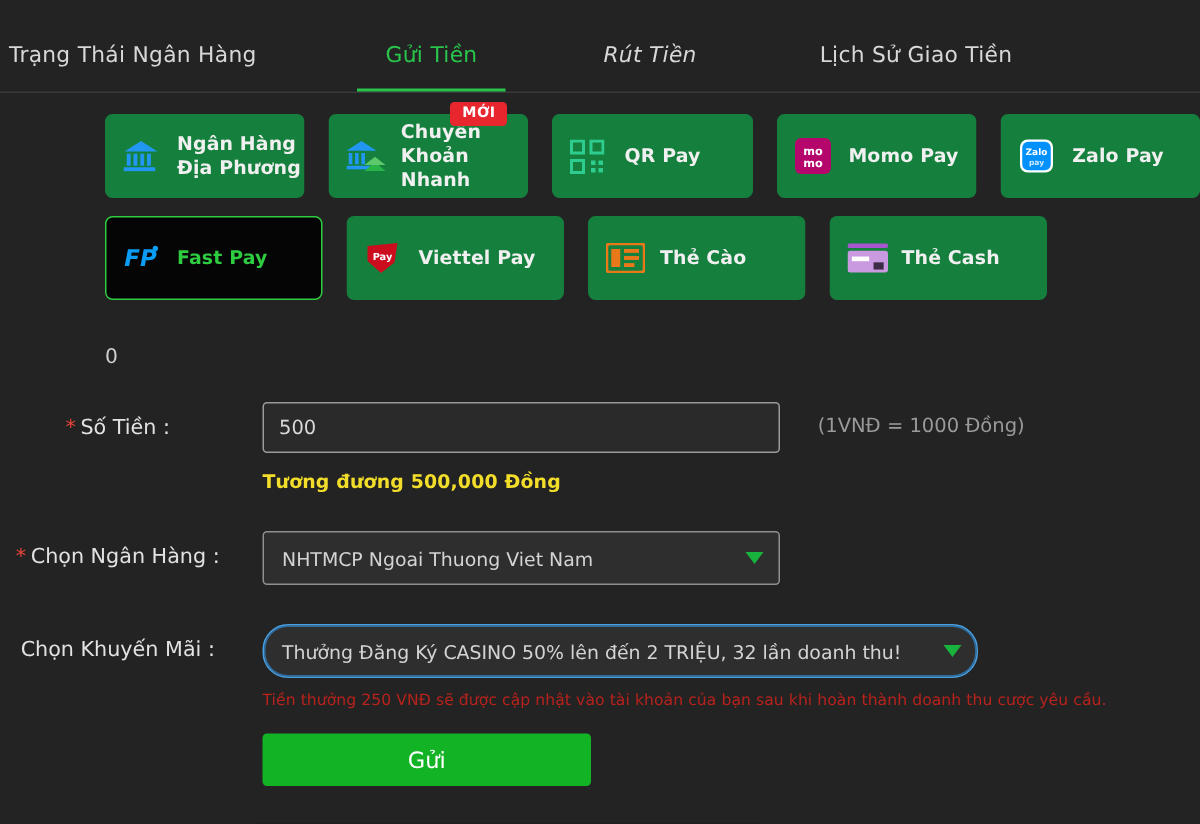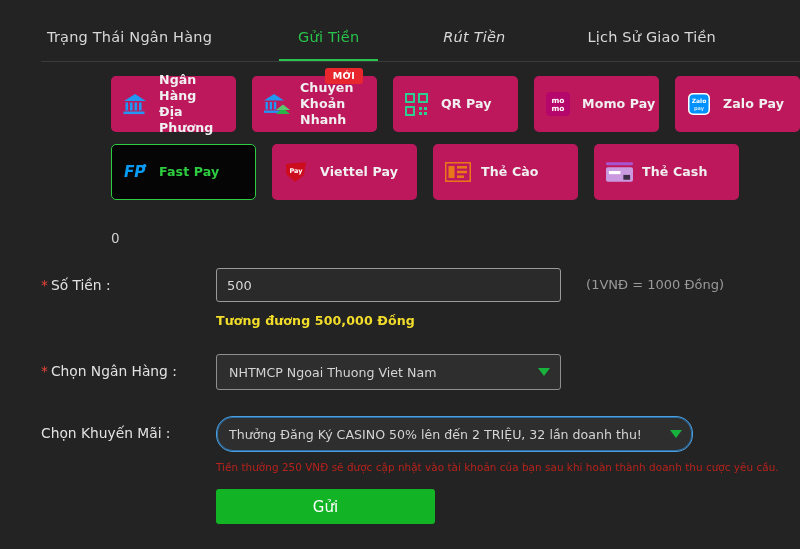--- a/index.html
+++ b/index.html
@@ -6,21 +6,20 @@
   html, body {
     width: 800px; height: 549px;
     background: #1e1e1e;
     font-family: "DejaVu Sans", sans-serif;
     overflow: hidden;
   }
   .page {
     position: relative;
     width: 800px; height: 549px;
     background: #232323;
-    padding-left: 41px;
   }
 
   
   .tabbar {
     position: relative;
     height: 62px;
     background: #232323;
     border-bottom: 1px solid #3a3a3a;
     display: flex;
     align-items: flex-end;
@@ -52,21 +51,21 @@
     padding: 14px 0 0 70px;
   }
   .mrow {
     display: flex;
     gap: 16px;
     margin-bottom: 12px;
   }
   .method {
     position: relative;
     width: 145px; height: 56px;
-    background: #be185d;
+    background: #15803d;
     border-radius: 5px;
     border: 1px solid transparent;
     display: flex;
     align-items: center;
     padding-left: 11px;
     gap: 9px;
     cursor: pointer;
   }
   .method.selected {
     background: #050505;
@@ -102,21 +101,21 @@
     margin-bottom: 22px;
   }
   .frow {
     display: flex;
     align-items: flex-start;
     margin-bottom: 6px;
   }
   .flabel {
     width: 175px;
     flex: 0 0 175px;
-    text-align: left;
+    text-align: center;
     padding-right: 18px;
     font-size: 13.8px;
     color: #e2e2e2;
     line-height: 34px;
     white-space: nowrap;
   }
   .req { color: #e8443a; margin-right: 3px; }
   .fctrl { flex: 1 1 auto; }
 
   .txtinput {

